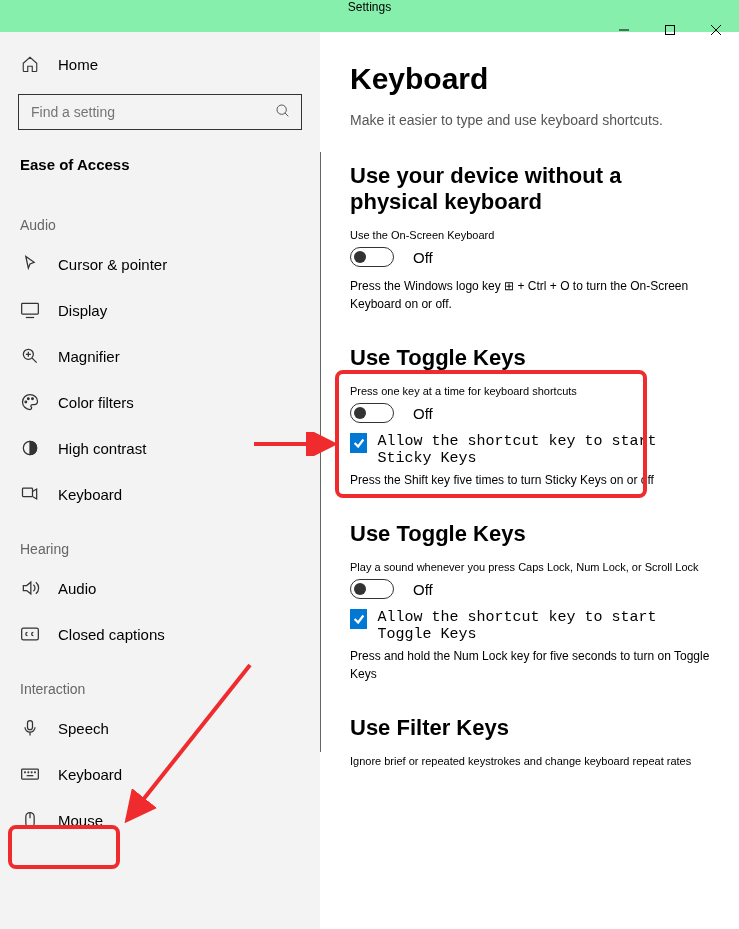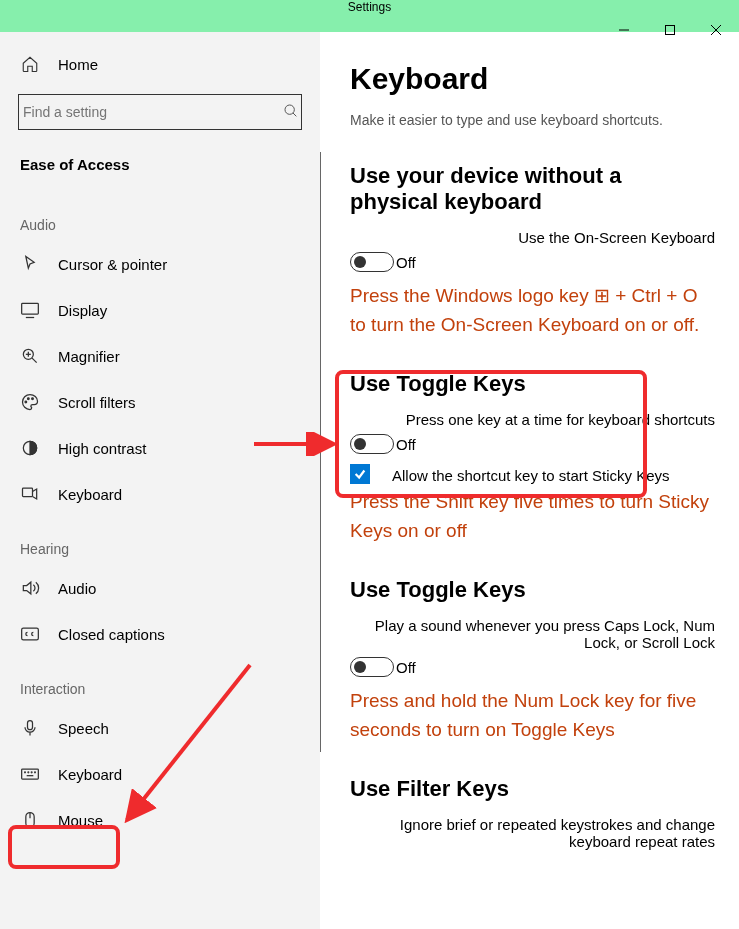--- a/index.html
+++ b/index.html
@@ -34,21 +34,21 @@
   .home-row {
     display:flex; align-items:center; gap:18px;
     padding: 10px 20px; cursor:pointer;
     font-size: 15px;
   }
   .search-box {
     margin: 10px 18px 18px 18px;
     height: 36px;
     border: 1px solid #333;
     display:flex; align-items:center;
-    padding: 0 2px;
+    padding: 0 10px;
     background: #f3f3f3;
   }
   .search-input {
     flex:1; border:none; background:transparent; outline:none;
     font-size: 14px; color:#333;
   }
   .section-current {
     padding: 8px 20px 20px 20px;
     font-size: 15px; font-weight: 600;
   }
@@ -66,32 +66,32 @@
     flex:1; padding: 24px 24px 24px 30px;
     overflow-y: auto;
     position: relative;
   }
   .scroll-indicator {
     position:absolute; left:0; top:120px; width:1px; height:600px; background:#666;
   }
   h1 { font-size: 30px; font-weight: 600; margin: 6px 0 14px 0; }
   h2 { font-size: 22px; font-weight: 600; margin: 32px 0 14px 0; }
   .sub { color:#555; font-size: 14px; margin: 8px 0 6px 0; line-height:1.5; }
-  .body-label { font-size: 15px; margin: 8px 0 6px 0; text-align: right; }
-  .toggle-row { display:flex; align-items:center; gap:2px; margin: 6px 0 10px 0; }
+  .body-label { font-size: 11px; margin: 8px 0 6px 0; }
+  .toggle-row { display:flex; align-items:center; gap:19px; margin: 6px 0 10px 0; }
   .toggle {
     width: 44px; height: 20px; border:1px solid #333; border-radius: 10px;
     position:relative; background:#fff;
   }
   .toggle::after {
     content:""; position:absolute; left:3px; top:3px; width:12px; height:12px; border-radius:50%; background:#333;
   }
   .toggle-state { font-size: 15px; }
-  .hint { color:#c2410c; font-size: 19px; line-height:1.5; margin: 4px 0 10px 0; }
-  .check-row { display:flex; align-items:flex-end; gap:22px; margin: 10px 0 4px 0; }
+  .hint { color:#000000; font-size: 12px; line-height:1.5; margin: 4px 0 10px 0; }
+  .check-row { display:flex; align-items:flex-start; gap:10px; margin: 10px 0 4px 0; font-family: Liberation Mono, monospace; }
   .checkbox {
     width:20px; height:20px; background:#0078d4; display:flex; align-items:center; justify-content:center;
   }
   .checkbox svg { stroke:#fff; stroke-width:2.5; fill:none; }
   .check-label { font-size: 15px; }
   
   .anno-box {
     position:absolute; border:4px solid #ef2b2d; border-radius:8px;
     pointer-events:none;
   }
@@ -174,21 +174,21 @@
     </div>
     <div class="nav-item">
       <span class="nav-icon">
           <svg width="20" height="20" viewBox="0 0 24 24" fill="none" stroke="#333" stroke-width="1.5">
             <path d="M12 3a9 9 0 100 18c1 0 2-1 2-2s-1-1-1-2 1-2 2-2h2a4 4 0 004-4c0-4.5-4-8-9-8z"></path>
             <circle cx="7" cy="12" r="1" fill="#333"></circle>
             <circle cx="10" cy="8" r="1" fill="#333"></circle>
             <circle cx="15" cy="8" r="1" fill="#333"></circle>
           </svg>
         </span>
-      <span>Scroll filters</span>
+      <span>Color filters</span>
     </div>
     <div class="nav-item">
       <span class="nav-icon">
           <svg width="20" height="20" viewBox="0 0 24 24" fill="none" stroke="#333" stroke-width="1.5">
             <circle cx="12" cy="12" r="8"></circle>
             <path d="M12 4a8 8 0 010 16V4z" fill="#333"></path>
           </svg>
         </span>
       <span>High contrast</span>
     </div>
@@ -286,20 +286,28 @@
         </div>
       <span class="check-label">Allow the shortcut key to start Sticky Keys</span>
     </div>
     <div class="hint">Press the Shift key five times to turn Sticky Keys on or off</div>
 
     <h2>Use Toggle Keys</h2>
     <div class="body-label">Play a sound whenever you press Caps Lock, Num Lock, or Scroll Lock</div>
     <div class="toggle-row">
       <div class="toggle"></div>
       <span class="toggle-state">Off</span>
+    </div>
+    <div class="check-row">
+      <div class="checkbox">
+          <svg width="14" height="14" viewBox="0 0 16 16">
+            <polyline points="3,8 7,12 13,4"></polyline>
+          </svg>
+        </div>
+      <span class="check-label">Allow the shortcut key to start Toggle Keys</span>
     </div>
     <div class="hint">Press and hold the Num Lock key for five seconds to turn on Toggle Keys</div>
 
     <h2>Use Filter Keys</h2>
     <div class="body-label">Ignore brief or repeated keystrokes and change keyboard repeat rates</div>
   </div>
 </div>
 
 <div class="anno-box" style="left:335px; top:370px; width:312px; height:128px;"></div>
 <div class="anno-box" style="left:8px; top:825px; width:112px; height:44px;"></div>

